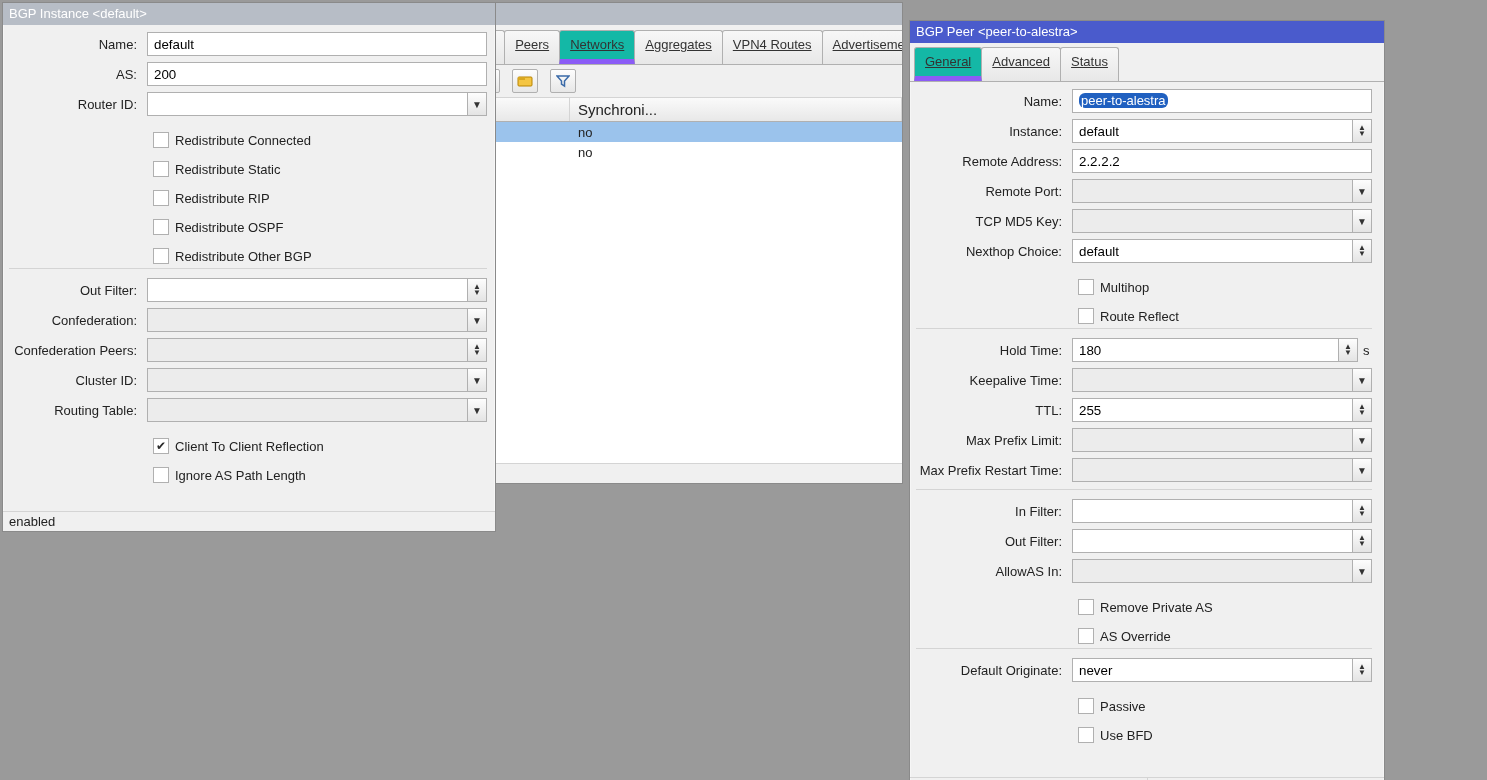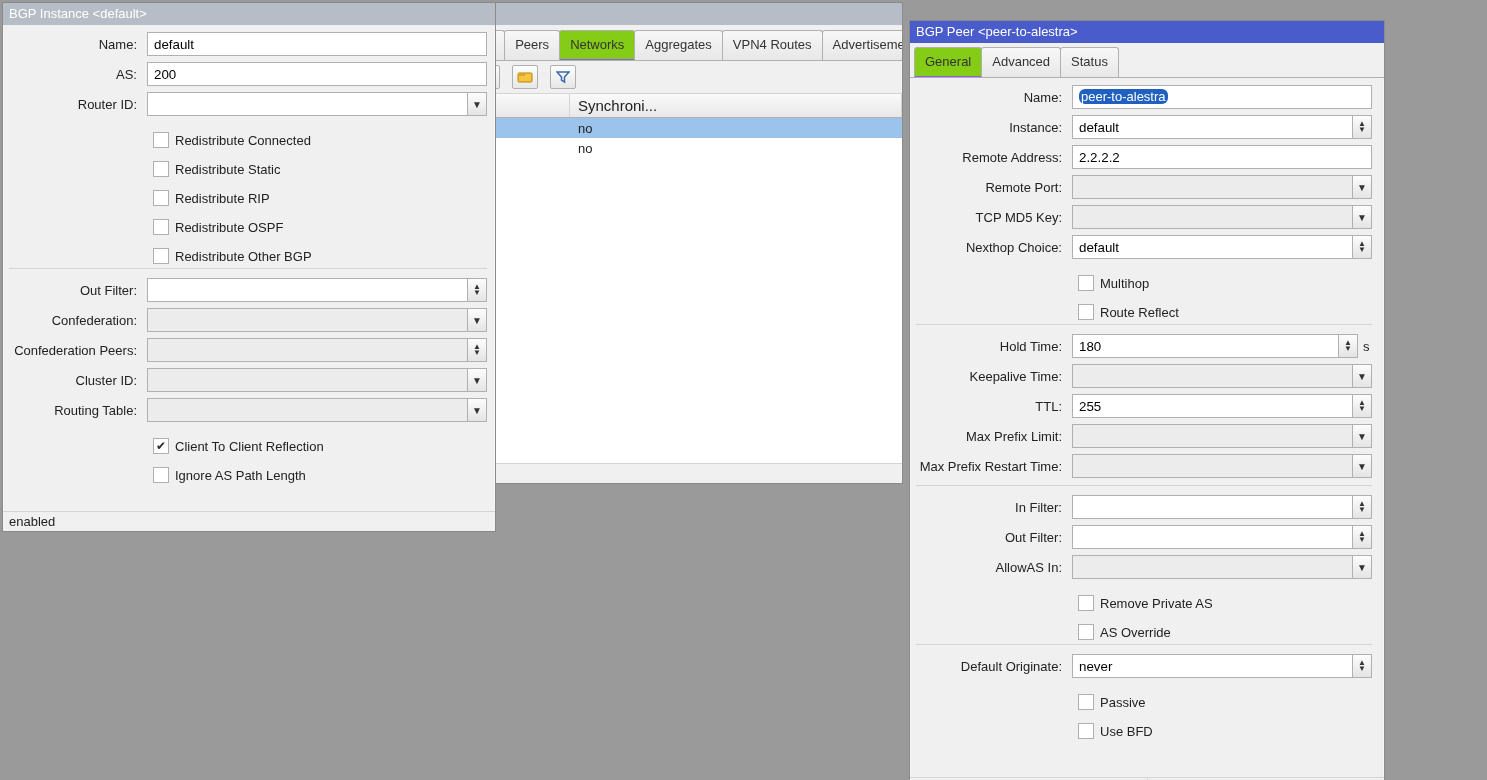--- a/index.html
+++ b/index.html
@@ -123,25 +123,26 @@
     border:1px solid var(--border);
     border-bottom:none;
     background:linear-gradient(#f7f7f7,#e7e7e7);
     color:#333;
     font-size:13px;
     white-space:nowrap;
     position:relative;
     top:1px;
     border-radius:3px 3px 0 0;
     margin-left:-1px;
+    text-decoration:underline;
   }
   .tab:first-child{ margin-left:4px;}
   .tab.active {
-    background:#84cc16;
-    border-bottom:2px solid #8b5cf6;
+    background:#14b8a6;
+    border-bottom:6px solid #8b5cf6;
     top:1px;
     z-index:2;
     font-weight:500;
   }
   .tabs.sub { padding-top:3px; }
 
   .toolbar {
     display:flex;
     gap:4px;
     padding:4px 6px;

